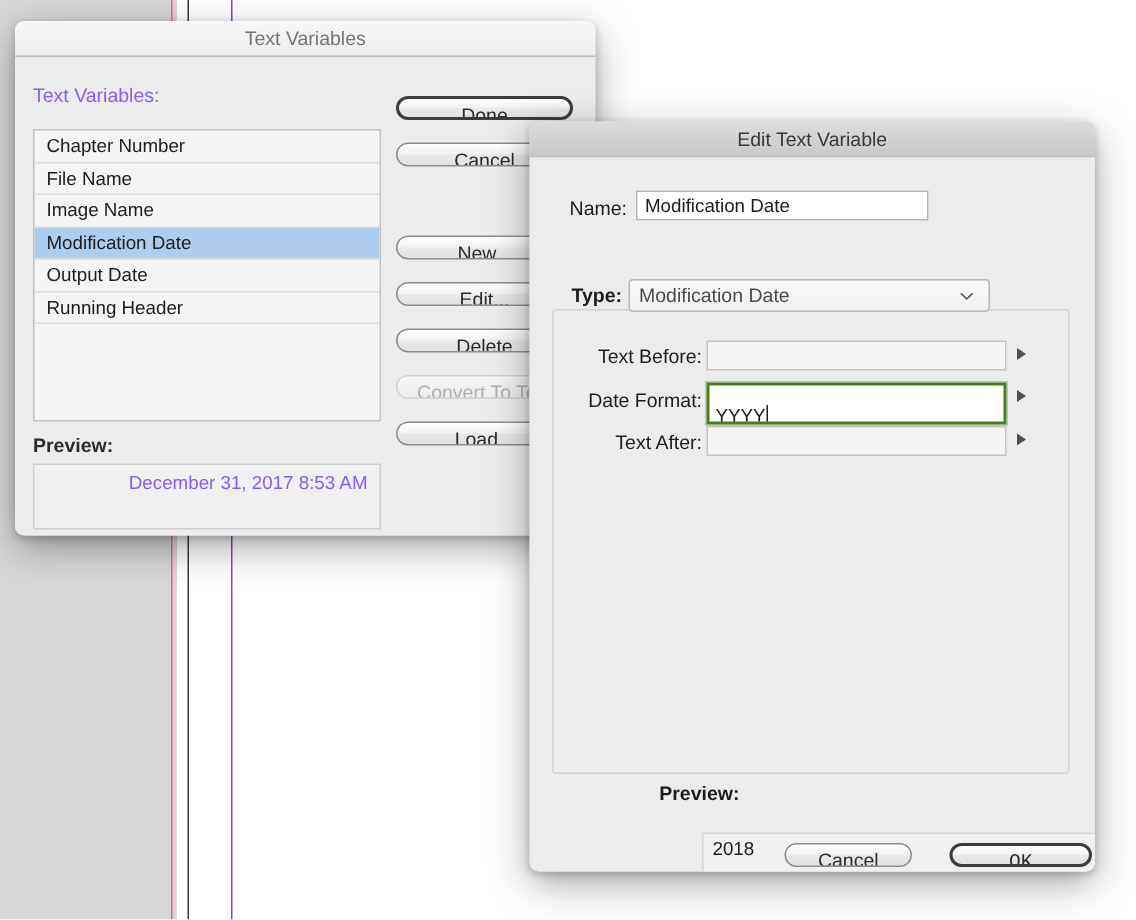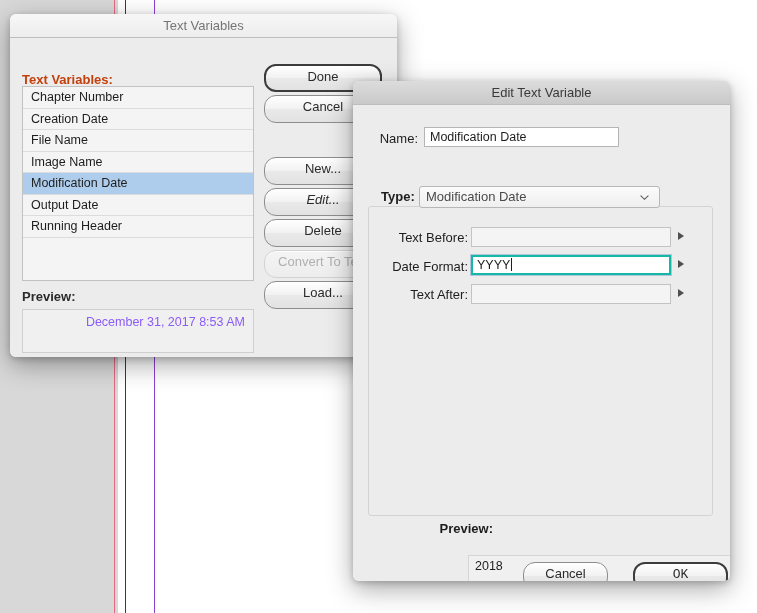--- a/index.html
+++ b/index.html
@@ -65,21 +65,21 @@
   }
   .dialog-body {
     position: relative;
     background: #ececec;
     height: 100%;
   }
 
   
   .btn {
     position: absolute;
-    height: 28px;
+    height: 16px;
     border-radius: 12px;
     border: 1px solid #8d8d8d;
     background: linear-gradient(to bottom, #ffffff 0%, #f2f2f2 48%, #e9e9e9 52%, #e2e2e2 100%);
     color: #2b2b2b;
     font-size: 13px;
     line-height: 22px;
     text-align: center;
     box-sizing: border-box;
     white-space: nowrap;
     overflow: hidden;
@@ -95,23 +95,23 @@
     background: linear-gradient(to bottom, #f4f4f4 0%, #ededed 100%);
   }
 
   
   #dlg-text-variables {
     left: 10px; top: 14px;
     width: 387px; height: 343px;
   }
   #tv-label {
     position: absolute;
-    left: 12px; top: 34px;
-    font-size: 13px; font-weight: bold;
-    color: #c2410c;
+    left: 12px; top: 18px;
+    font-size: 13px; font-weight: normal;
+    color: #8b5cf6;
   }
   #tv-list {
     position: absolute;
     left: 12px; top: 48px;
     width: 232px; height: 195px;
     background: #f4f4f4;
     border: 1px solid #c2c2c2;
     box-sizing: border-box;
     overflow: hidden;
   }
@@ -173,24 +173,24 @@
     box-sizing: border-box;
     font-size: 12.5px;
     line-height: 18px;
     padding: 0 5px;
     color: #1d1d1d;
     white-space: nowrap;
     overflow: hidden;
   }
   .field.empty { background: #f4f4f4; border-color: #c3c3c3; }
   .field.focused {
-    border: 2px solid #14b8a6;
+    border: 2px solid #4d7c0f;
     box-shadow: 0 0 0 1px rgba(74,126,187,0.35);
     line-height: 16px;
-    padding: 0 4px;
+    padding: 12px 4px;
   }
   .caret {
     display: inline-block;
     width: 1px;
     height: 13px;
     background: #1d1d1d;
     vertical-align: -2px;
     margin-left: 1px;
   }
   .disclosure {
@@ -270,38 +270,37 @@
 </div>
 
 <div class="dialog" id="dlg-text-variables">
   <div class="titlebar inactive">Text Variables</div>
   <div class="dialog-body">
 
     <div id="tv-label">Text Variables:</div>
 
     <div id="tv-list">
       <div class="tv-row">Chapter Number</div>
-      <div class="tv-row">Creation Date</div>
       <div class="tv-row">File Name</div>
       <div class="tv-row">Image Name</div>
       <div class="tv-row selected">Modification Date</div>
       <div class="tv-row">Output Date</div>
       <div class="tv-row">Running Header</div>
       <div class="tv-row blank"></div>
     </div>
 
     <div id="tv-preview-label">Preview:</div>
     <div id="tv-preview-box">
       <div id="tv-preview-text">December 31, 2017 8:53 AM</div>
     </div>
 
     <div class="btn tv-btn default" style="top:26px;">Done</div>
     <div class="btn tv-btn" style="top:57px;">Cancel</div>
     <div class="btn tv-btn" style="top:119px;">New...</div>
-    <div class="btn tv-btn" style="top:150px;font-style:italic;">Edit...</div>
+    <div class="btn tv-btn" style="top:150px;">Edit...</div>
     <div class="btn tv-btn" style="top:181px;">Delete</div>
     <div class="btn tv-btn disabled" style="top:212px;">Convert To Text</div>
     <div class="btn tv-btn" style="top:243px;">Load...</div>
 
   </div>
 </div>
 
 <div class="dialog" id="dlg-edit-text-variable">
   <div class="titlebar active">Edit Text Variable</div>
   <div class="dialog-body">

